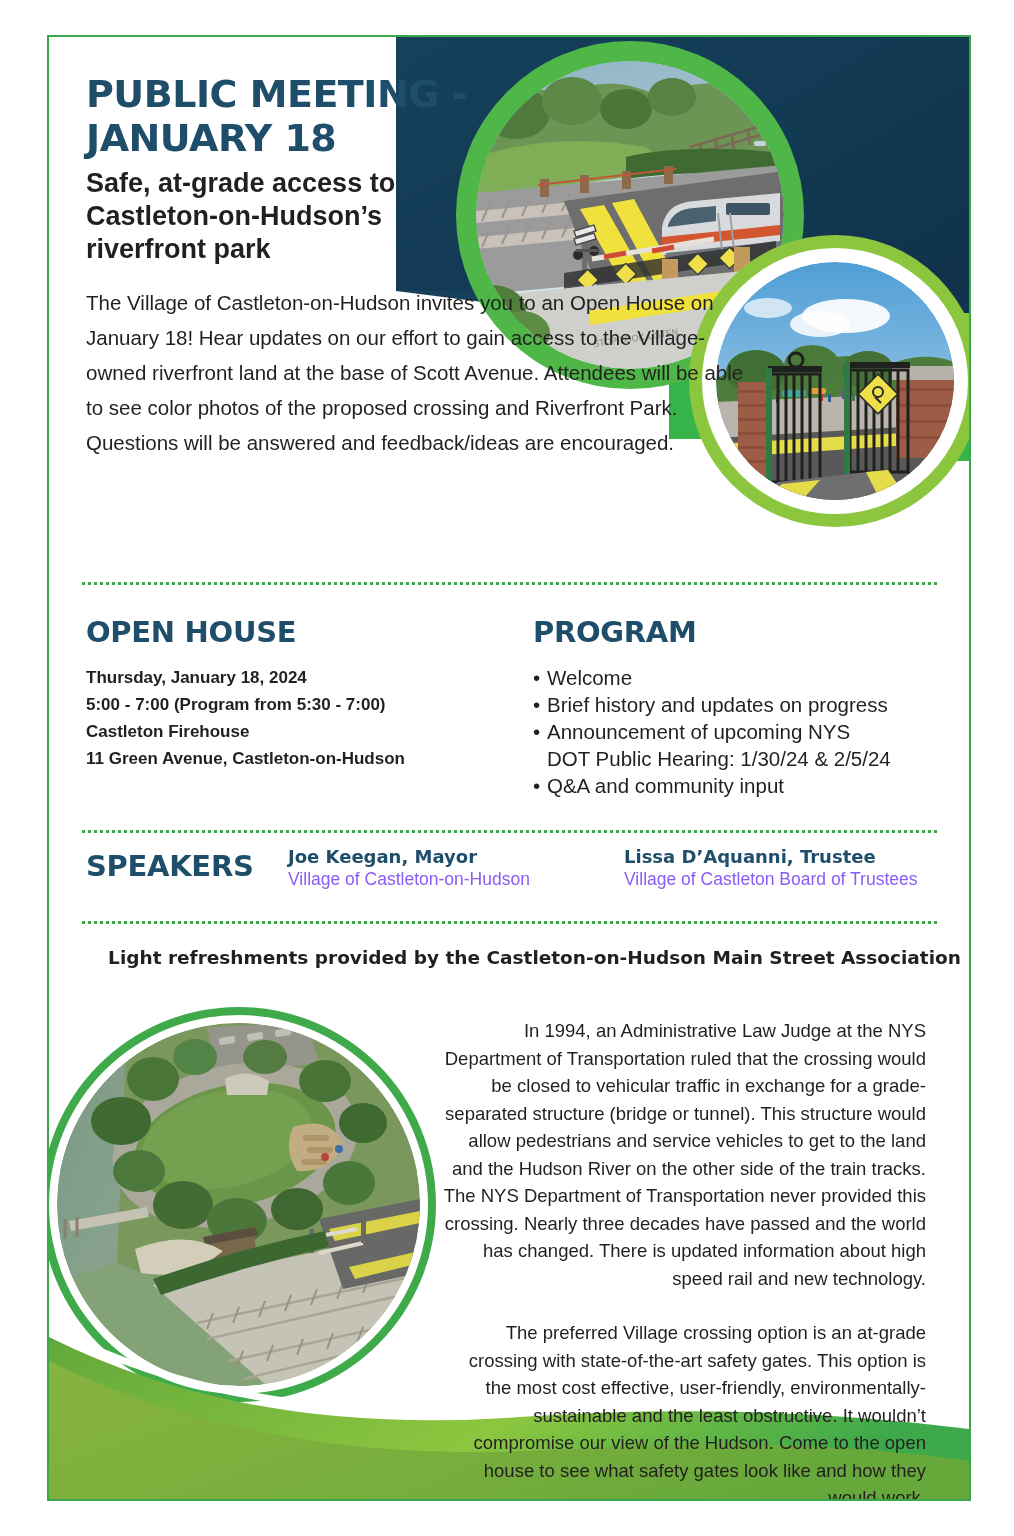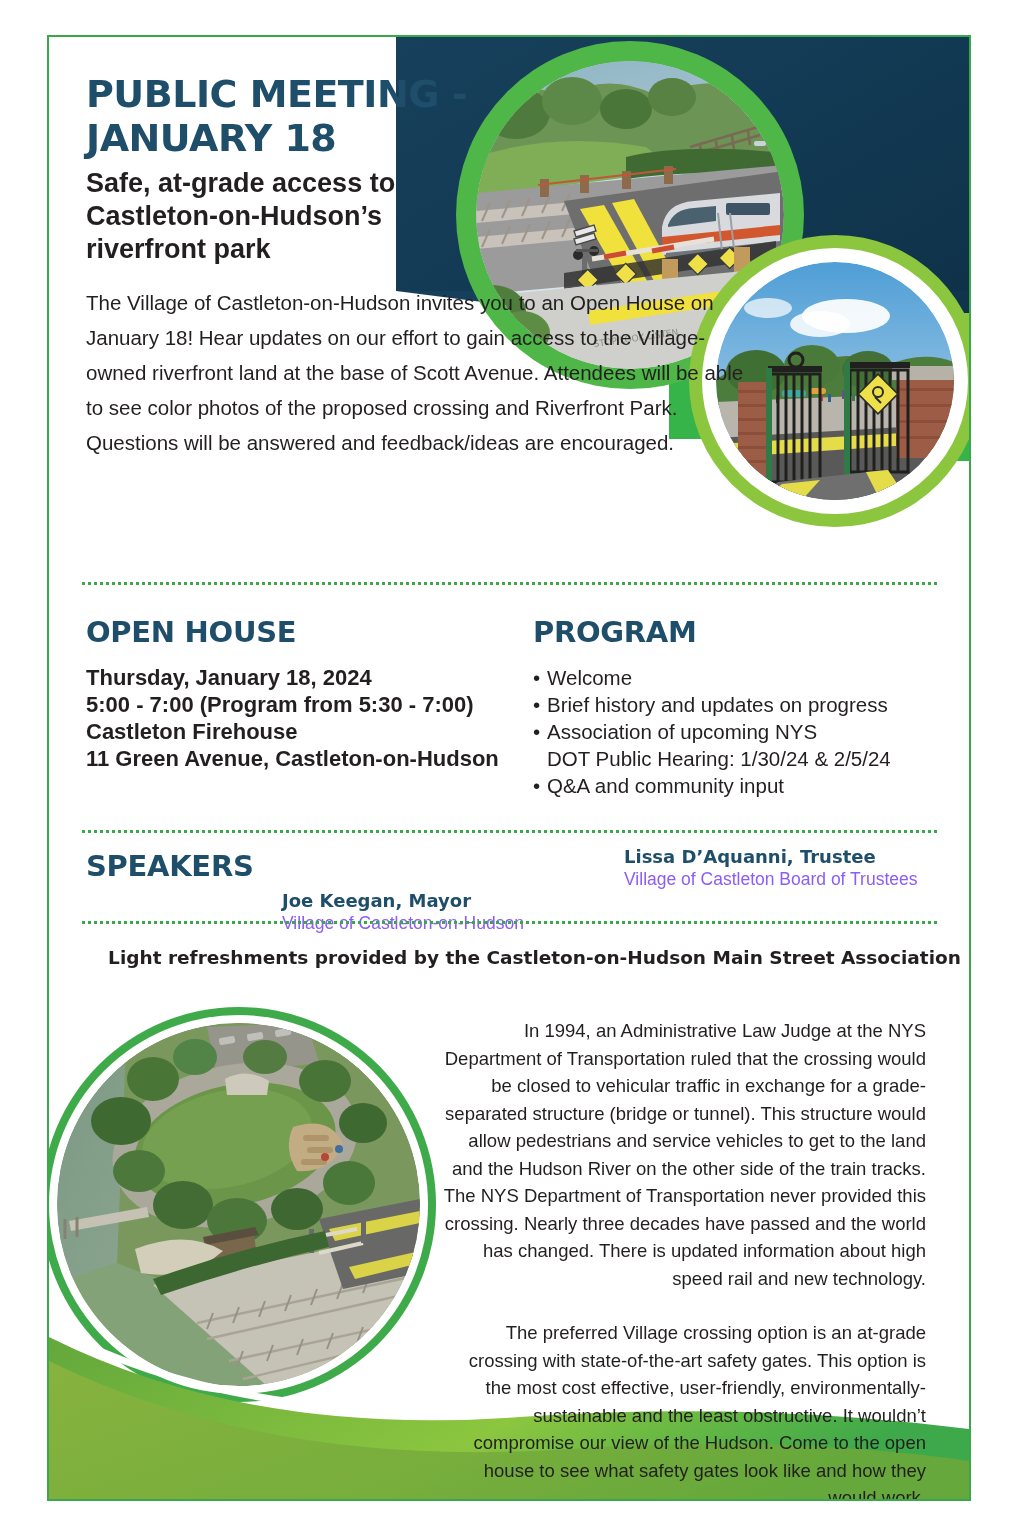--- a/index.html
+++ b/index.html
@@ -63,33 +63,33 @@
       border-top:3px dotted #3aa84a;}
   .d1{top:545px;}
   .d2{top:793px;}
   .d3{top:884px;}
 
   .sec-head{font-family:"DejaVu Sans",sans-serif;font-weight:bold;
       font-size:29px;letter-spacing:-0.3px;color:#1f4e6b;}
 
   .oh{position:absolute;left:37px;top:578px;}
   .oh-body{position:absolute;left:37px;top:627px;width:430px;
-      font-weight:bold;font-size:22px;line-height:27px;color:#231f20;}
+      font-weight:bold;font-size:17px;line-height:27px;color:#231f20;}
 
   .pg{position:absolute;left:484px;top:578px;}
   .pg-list{position:absolute;left:484px;top:627px;width:420px;
       font-size:20.5px;line-height:27px;color:#231f20;list-style:none;
       margin:0;padding:0;}
   .pg-list li{position:relative;padding-left:14px;}
   .pg-list li:before{content:"\2022";position:absolute;left:0;top:0;}
   .pg-sub{display:block;padding-left:0;}
 
   .spk-head{position:absolute;left:37px;top:812px;}
   .spk{position:absolute;top:808px;}
-  .spk-a{left:233px;margin-top:44px;}
+  .spk-a{left:239px;}
   .spk-b{left:563px;margin-left:12px;}
   .spk-name{font-family:"DejaVu Sans",sans-serif;font-weight:bold;
       font-size:18px;color:#1f4e6b;line-height:23px;}
   .spk-role{font-size:17.5px;color:#8b5cf6;line-height:23px;}
 
   .refresh{position:absolute;left:0;top:910px;width:971px;text-align:center;
       font-family:"DejaVu Sans",sans-serif;font-weight:bold;font-size:18.5px;
       color:#231f20;}
 
   .lower{position:absolute;left:390px;top:980px;width:487px;
@@ -457,21 +457,21 @@
       <div>5:00 - 7:00 (Program from 5:30 - 7:00)</div>
       <div>Castleton Firehouse</div>
       <div>11 Green Avenue, Castleton-on-Hudson</div>
     </div>
 
     <div class="sec-head pg">PROGRAM</div>
     <ul class="pg-list">
       <li><span>Welcome</span></li>
       <li><span>Brief history and updates on progress</span></li>
       <li>
-        <span>Association of upcoming NYS</span>
+        <span>Announcement of upcoming NYS</span>
         <span class="pg-sub">DOT Public Hearing: 1/30/24 &amp; 2/5/24</span>
       </li>
       <li><span>Q&amp;A and community input</span></li>
     </ul>
 
     <div class="divider d2"></div>
 
     <div class="sec-head spk-head">SPEAKERS</div>
     <div class="spk spk-a">
       <div class="spk-name">Joe Keegan, Mayor</div>

